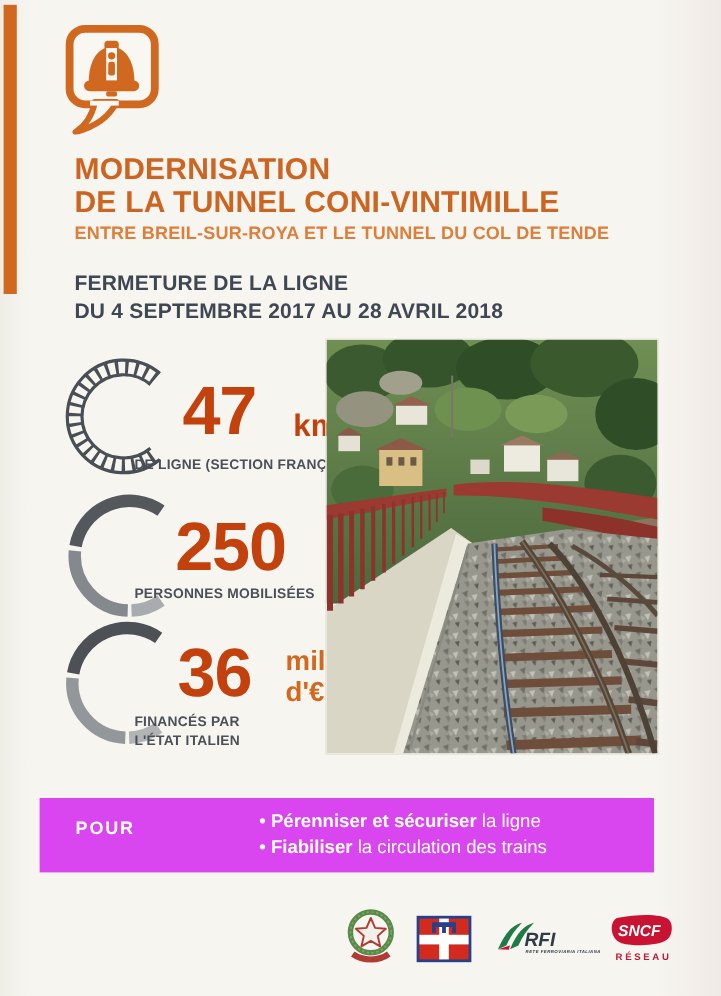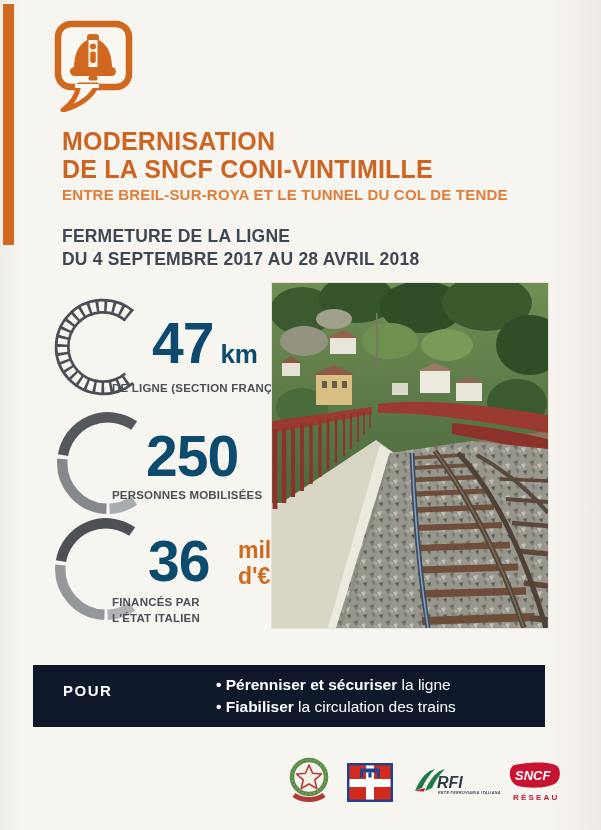--- a/index.html
+++ b/index.html
@@ -10,27 +10,27 @@
     -webkit-font-smoothing:antialiased;
   }
   .abs{position:absolute;}
   
   .spine{left:3px;top:4px;width:11px;height:241px;background:#d0691f;}
   
   .title{left:62px;top:127px;color:#cd6522;font-size:25px;line-height:28px;font-weight:800;letter-spacing:.2px;}
   .subtitle{left:62px;top:186px;color:#dd7e3a;font-size:15px;font-weight:700;letter-spacing:.2px;}
   .closure{left:62px;top:225px;color:#3f4752;font-size:17.5px;line-height:23px;font-weight:700;letter-spacing:.2px;}
   
-  .stat-value-row{display:flex;align-items:flex-end;color:#0c4a6e;}
+  .stat-value-row{display:flex;align-items:flex-end;color:#c2410c;gap:24px;}
   .stat-num{font-size:57px;font-weight:800;line-height:1;letter-spacing:-1px;}
   .stat-unit{font-size:26px;font-weight:800;line-height:1;margin:0 0 5px 7px;}
   .stat-unit2{color:#d2691f;font-size:23px;font-weight:800;line-height:26px;}
   .stat-label{color:#4a5057;font-size:11.5px;font-weight:600;letter-spacing:.2px;line-height:16px;}
   
-  .banner{left:33px;top:665px;width:512px;height:62px;background:#0f172a;color:#ffffff;}
+  .banner{left:33px;top:665px;width:512px;height:62px;background:#d946ef;color:#ffffff;}
   .banner-pour{position:absolute;left:30px;top:17px;font-size:15px;font-weight:600;letter-spacing:1.5px;}
   .banner-bullets{position:absolute;left:148px;top:9px;font-size:15.5px;line-height:22px;}
   .banner-bullets b{font-weight:700;margin-left:35px;}
   
   .photo{left:272px;top:283px;width:276px;height:345px;outline:1px solid #e7e3da;}
   .logo-caption{fill:#c81332;font-size:8px;font-weight:700;letter-spacing:2.2px;}
 </style>
 </head>
 <body>
 
@@ -45,21 +45,21 @@
   <path d="M20,48 C20,29 29,19 39,19 C49,19 58,29 58,48 Z" fill="#d0691f"></path>
   <rect x="33" y="14" width="12" height="8" rx="3" fill="#d0691f"></rect>
   <rect x="34.5" y="20" width="9" height="27" fill="#f9f7f2"></rect>
   <circle cx="39" cy="26.5" r="3" fill="#d0691f"></circle>
   <rect x="36.2" y="31.5" width="5.6" height="11.5" rx="2" fill="#d0691f"></rect>
   <rect x="34.5" y="56" width="9" height="4.5" rx="1.5" fill="#d0691f"></rect>
 </svg>
 
 <div class="abs title">
   <div>MODERNISATION</div>
-  <div>DE LA SNCF CONI-VINTIMILLE</div>
+  <div>DE LA TUNNEL CONI-VINTIMILLE</div>
 </div>
 <div class="abs subtitle">ENTRE BREIL-SUR-ROYA ET LE TUNNEL DU COL DE TENDE</div>
 <div class="abs closure">
   <div>FERMETURE DE LA LIGNE</div>
   <div>DU 4 SEPTEMBRE 2017 AU 28 AVRIL 2018</div>
 </div>
 
 <svg class="abs" style="left:52px;top:296px" width="102" height="102" viewBox="0 0 100 100">
   <path d="M75.7,19.4 A40,40 0 1 0 75.7,80.6" fill="none" stroke="#4a4f55" stroke-width="14" stroke-dasharray="2.6 5.4"></path>
   <path d="M71.9,24 A34,34 0 1 0 71.9,76" fill="none" stroke="#4a4f55" stroke-width="2.6"></path>

